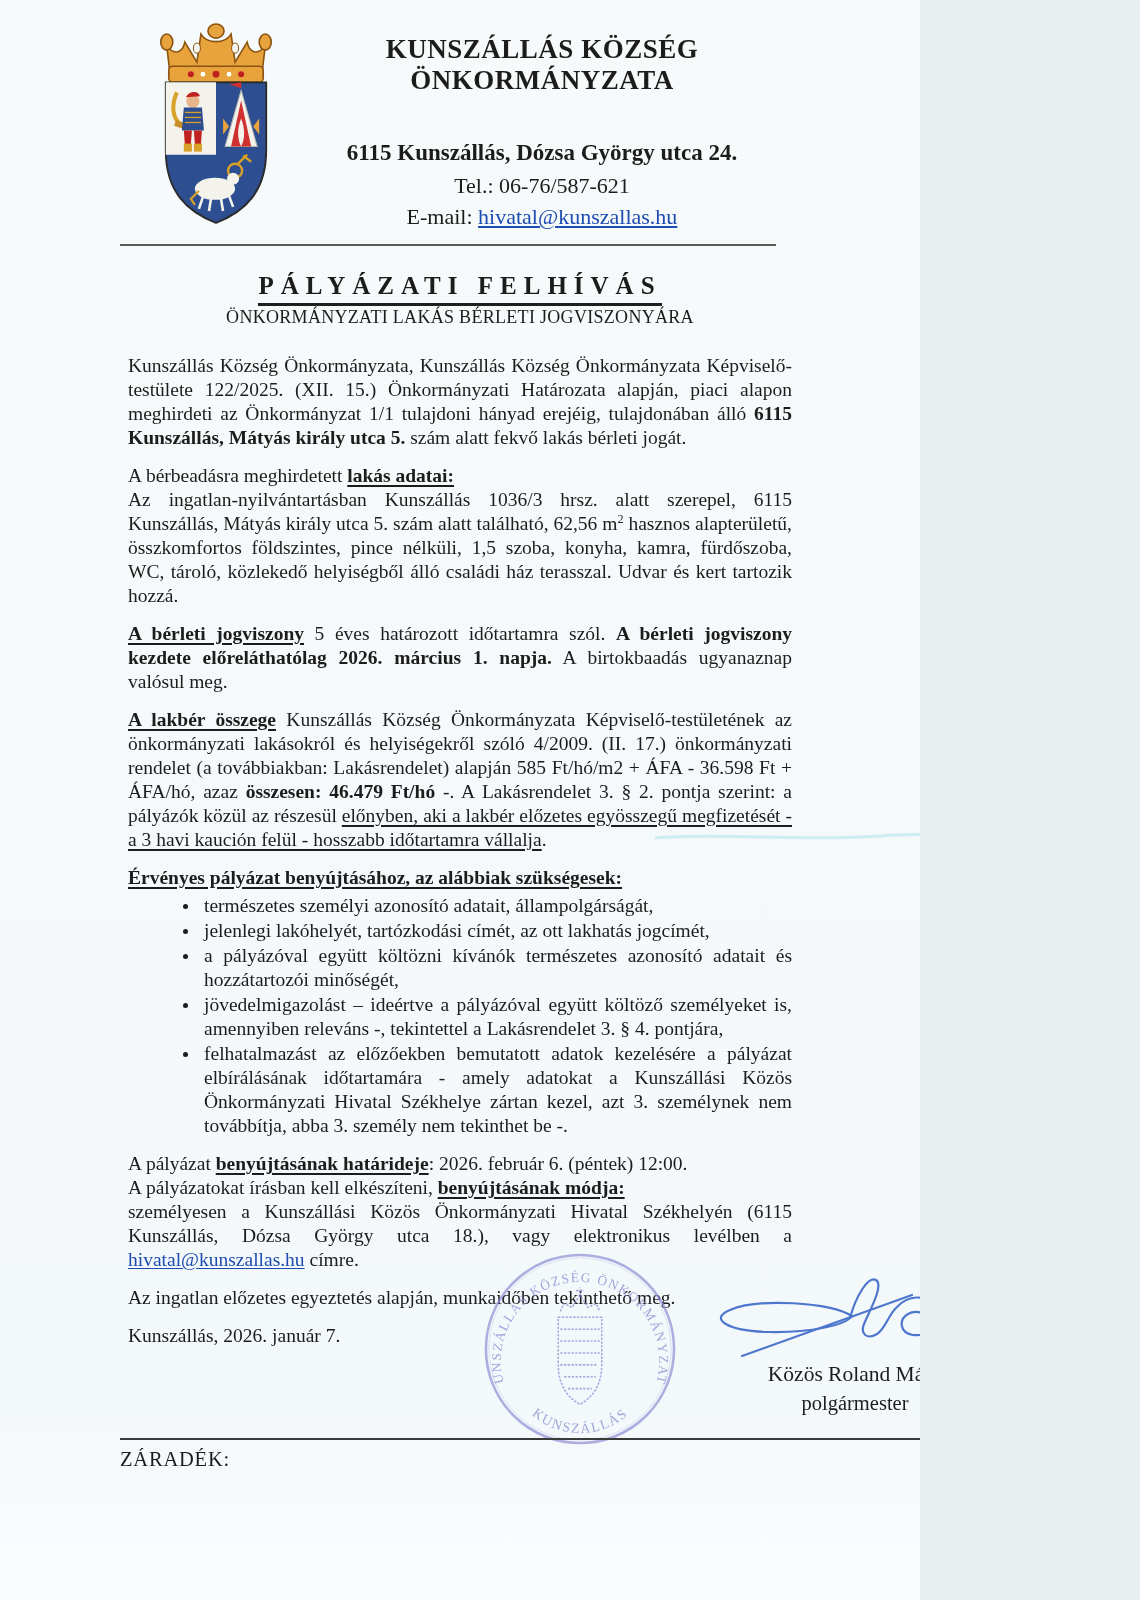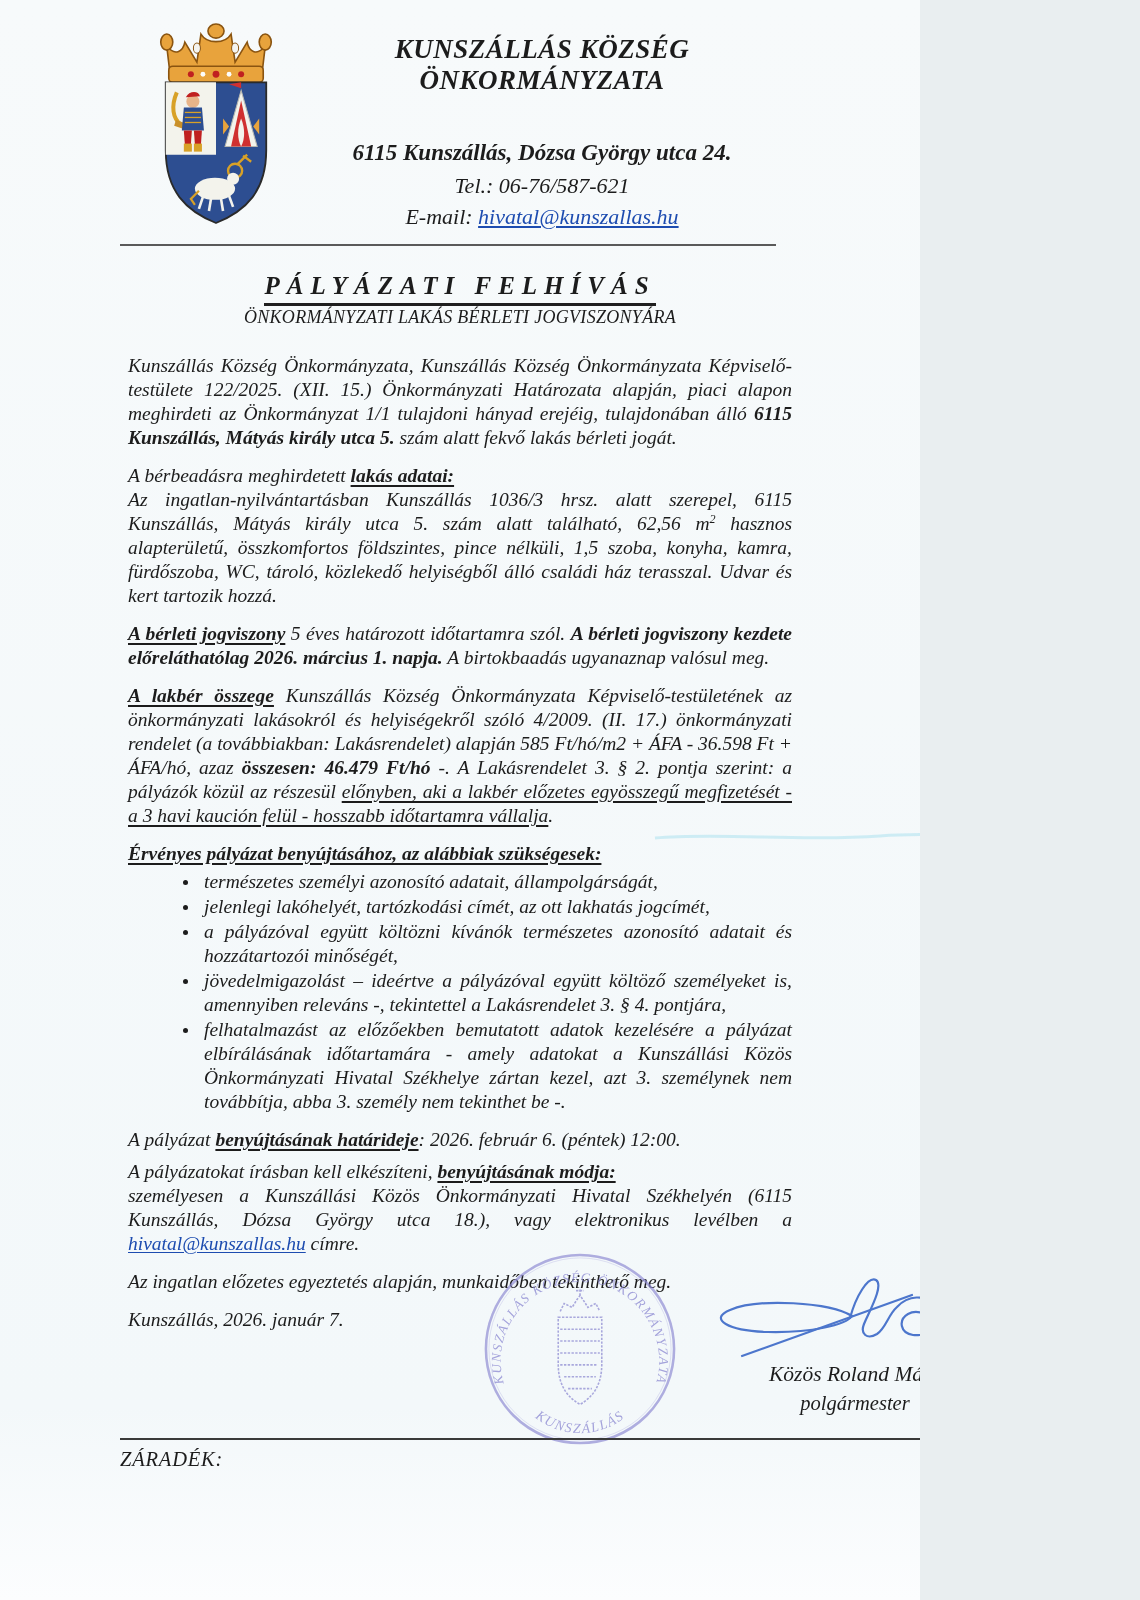--- a/index.html
+++ b/index.html
@@ -1,18 +1,18 @@
 <!DOCTYPE html>
 <html><head>
 <meta charset="utf-8">
 <style>
   html,body{margin:0;padding:0;}
   body{width:1140px;height:1600px;background:#e9eef0;font-family:"Liberation Serif", serif;color:#1c1c1c;}
   .page{position:relative;width:920px;height:1600px;overflow:hidden;
-        background:linear-gradient(180deg,#f7fafb 0%,#f3f8fa 88%,#fcfdfe 100%);font-style:italic;}
+        background:linear-gradient(180deg,#f7fafb 0%,#f3f8fa 88%,#fcfdfe 100%);}
   .content{padding:22px 128px 0 128px;}
   p{margin:0;}
   .justified{text-align:justify;}
   .b{font-weight:bold;}
   .u{text-decoration:underline;text-decoration-thickness:1.6px;text-underline-offset:3px;}
   .link{color:#1d4cb0;text-decoration:underline;text-underline-offset:2px;}
   sup{font-size:0.62em;line-height:0;}
 
   
   .header{display:flex;align-items:flex-start;}
@@ -27,21 +27,21 @@
   
   .title-wrap{text-align:center;margin-top:26px;}
   .doc-title{display:inline-block;font-size:25px;font-weight:bold;letter-spacing:7px;
              border-bottom:3px solid #1f1f1f;padding-bottom:3px;}
   .doc-subtitle{margin-top:1px;font-size:18px;letter-spacing:.3px;}
 
   
   .bodytext{font-size:19.5px;line-height:24px;}
   .mt-lg{margin-top:26px;}
   .mt{margin-top:14px;}
-  .mt-sm{margin-top:8px;}
+  .mt-sm{margin-top:0;}
   ul.req{margin:4px 0 0 0;padding-left:72px;}
   ul.req li{text-align:justify;padding-left:4px;margin-top:1px;}
   ul.req li::marker{font-size:.85em;}
 
   
   .stamp{position:absolute;left:478px;top:1250px;width:204px;height:198px;opacity:.85;}
   .signature{position:absolute;left:700px;top:1266px;width:318px;height:98px;}
   .sig-name{position:absolute;left:690px;top:1362px;width:330px;text-align:center;font-size:21.5px;}
   .sig-role{position:absolute;left:690px;top:1392px;width:330px;text-align:center;font-size:20.5px;}
   .docfooter{position:absolute;left:120px;top:1438px;width:898px;}

